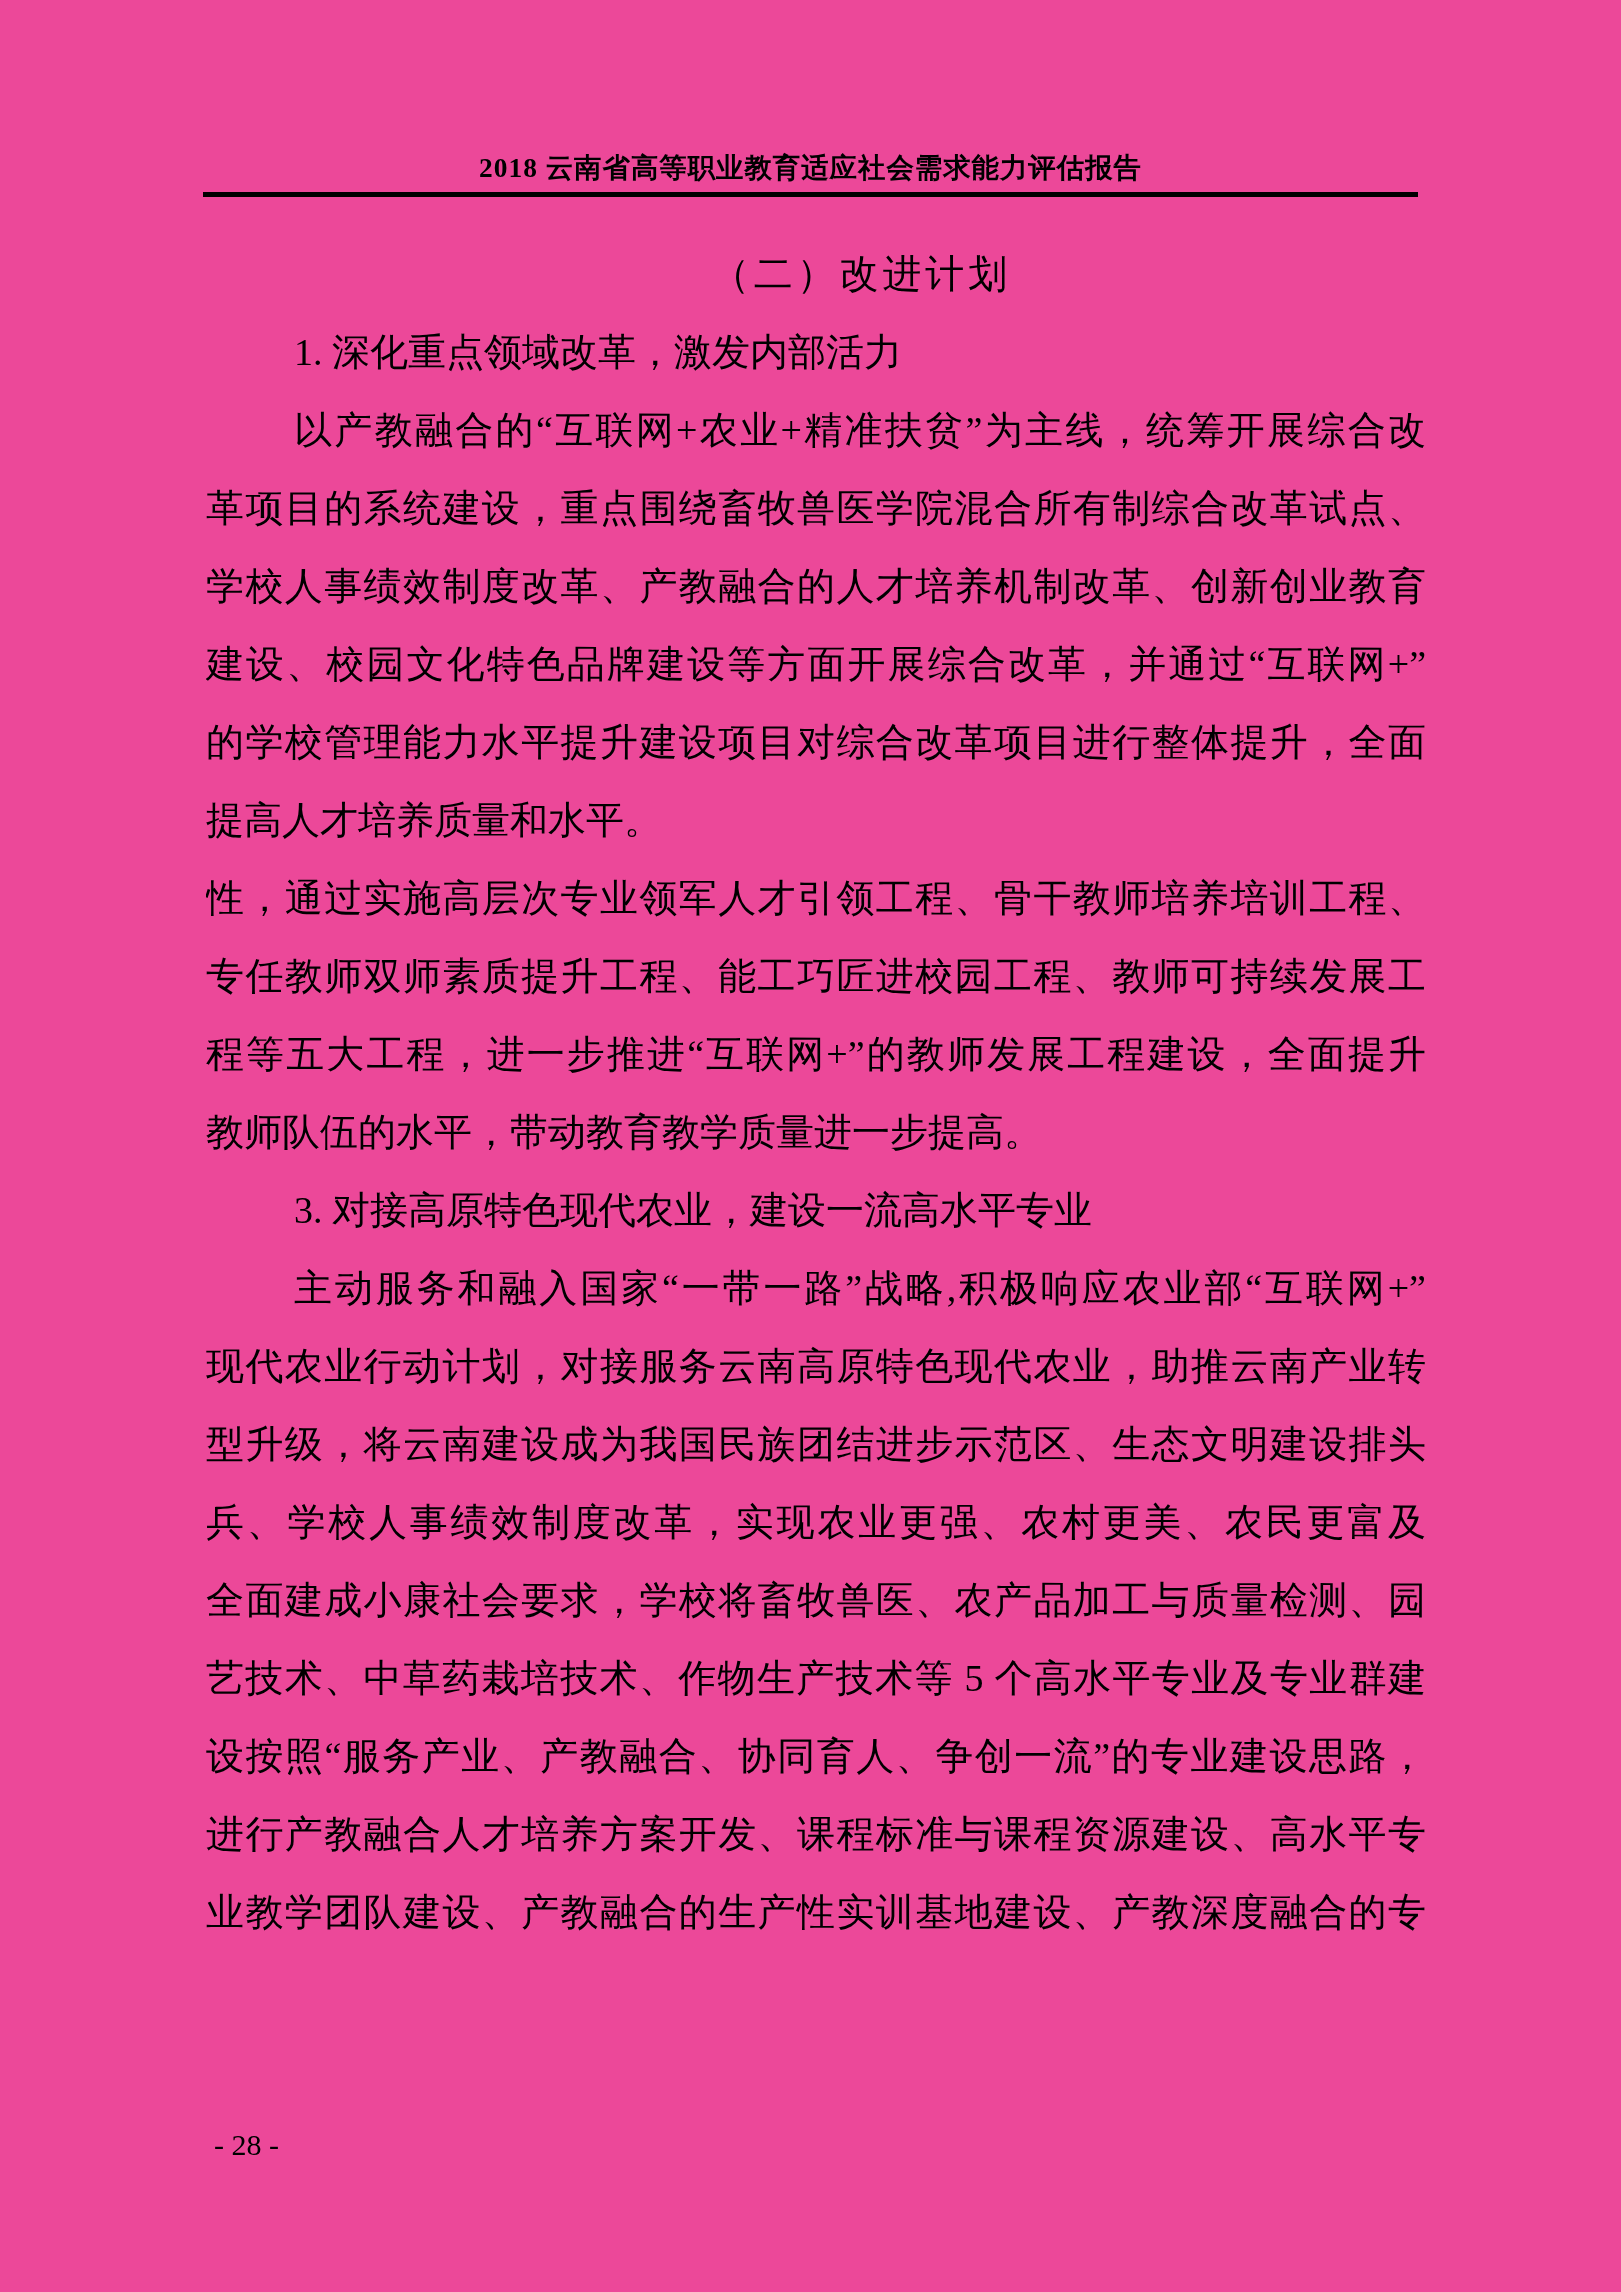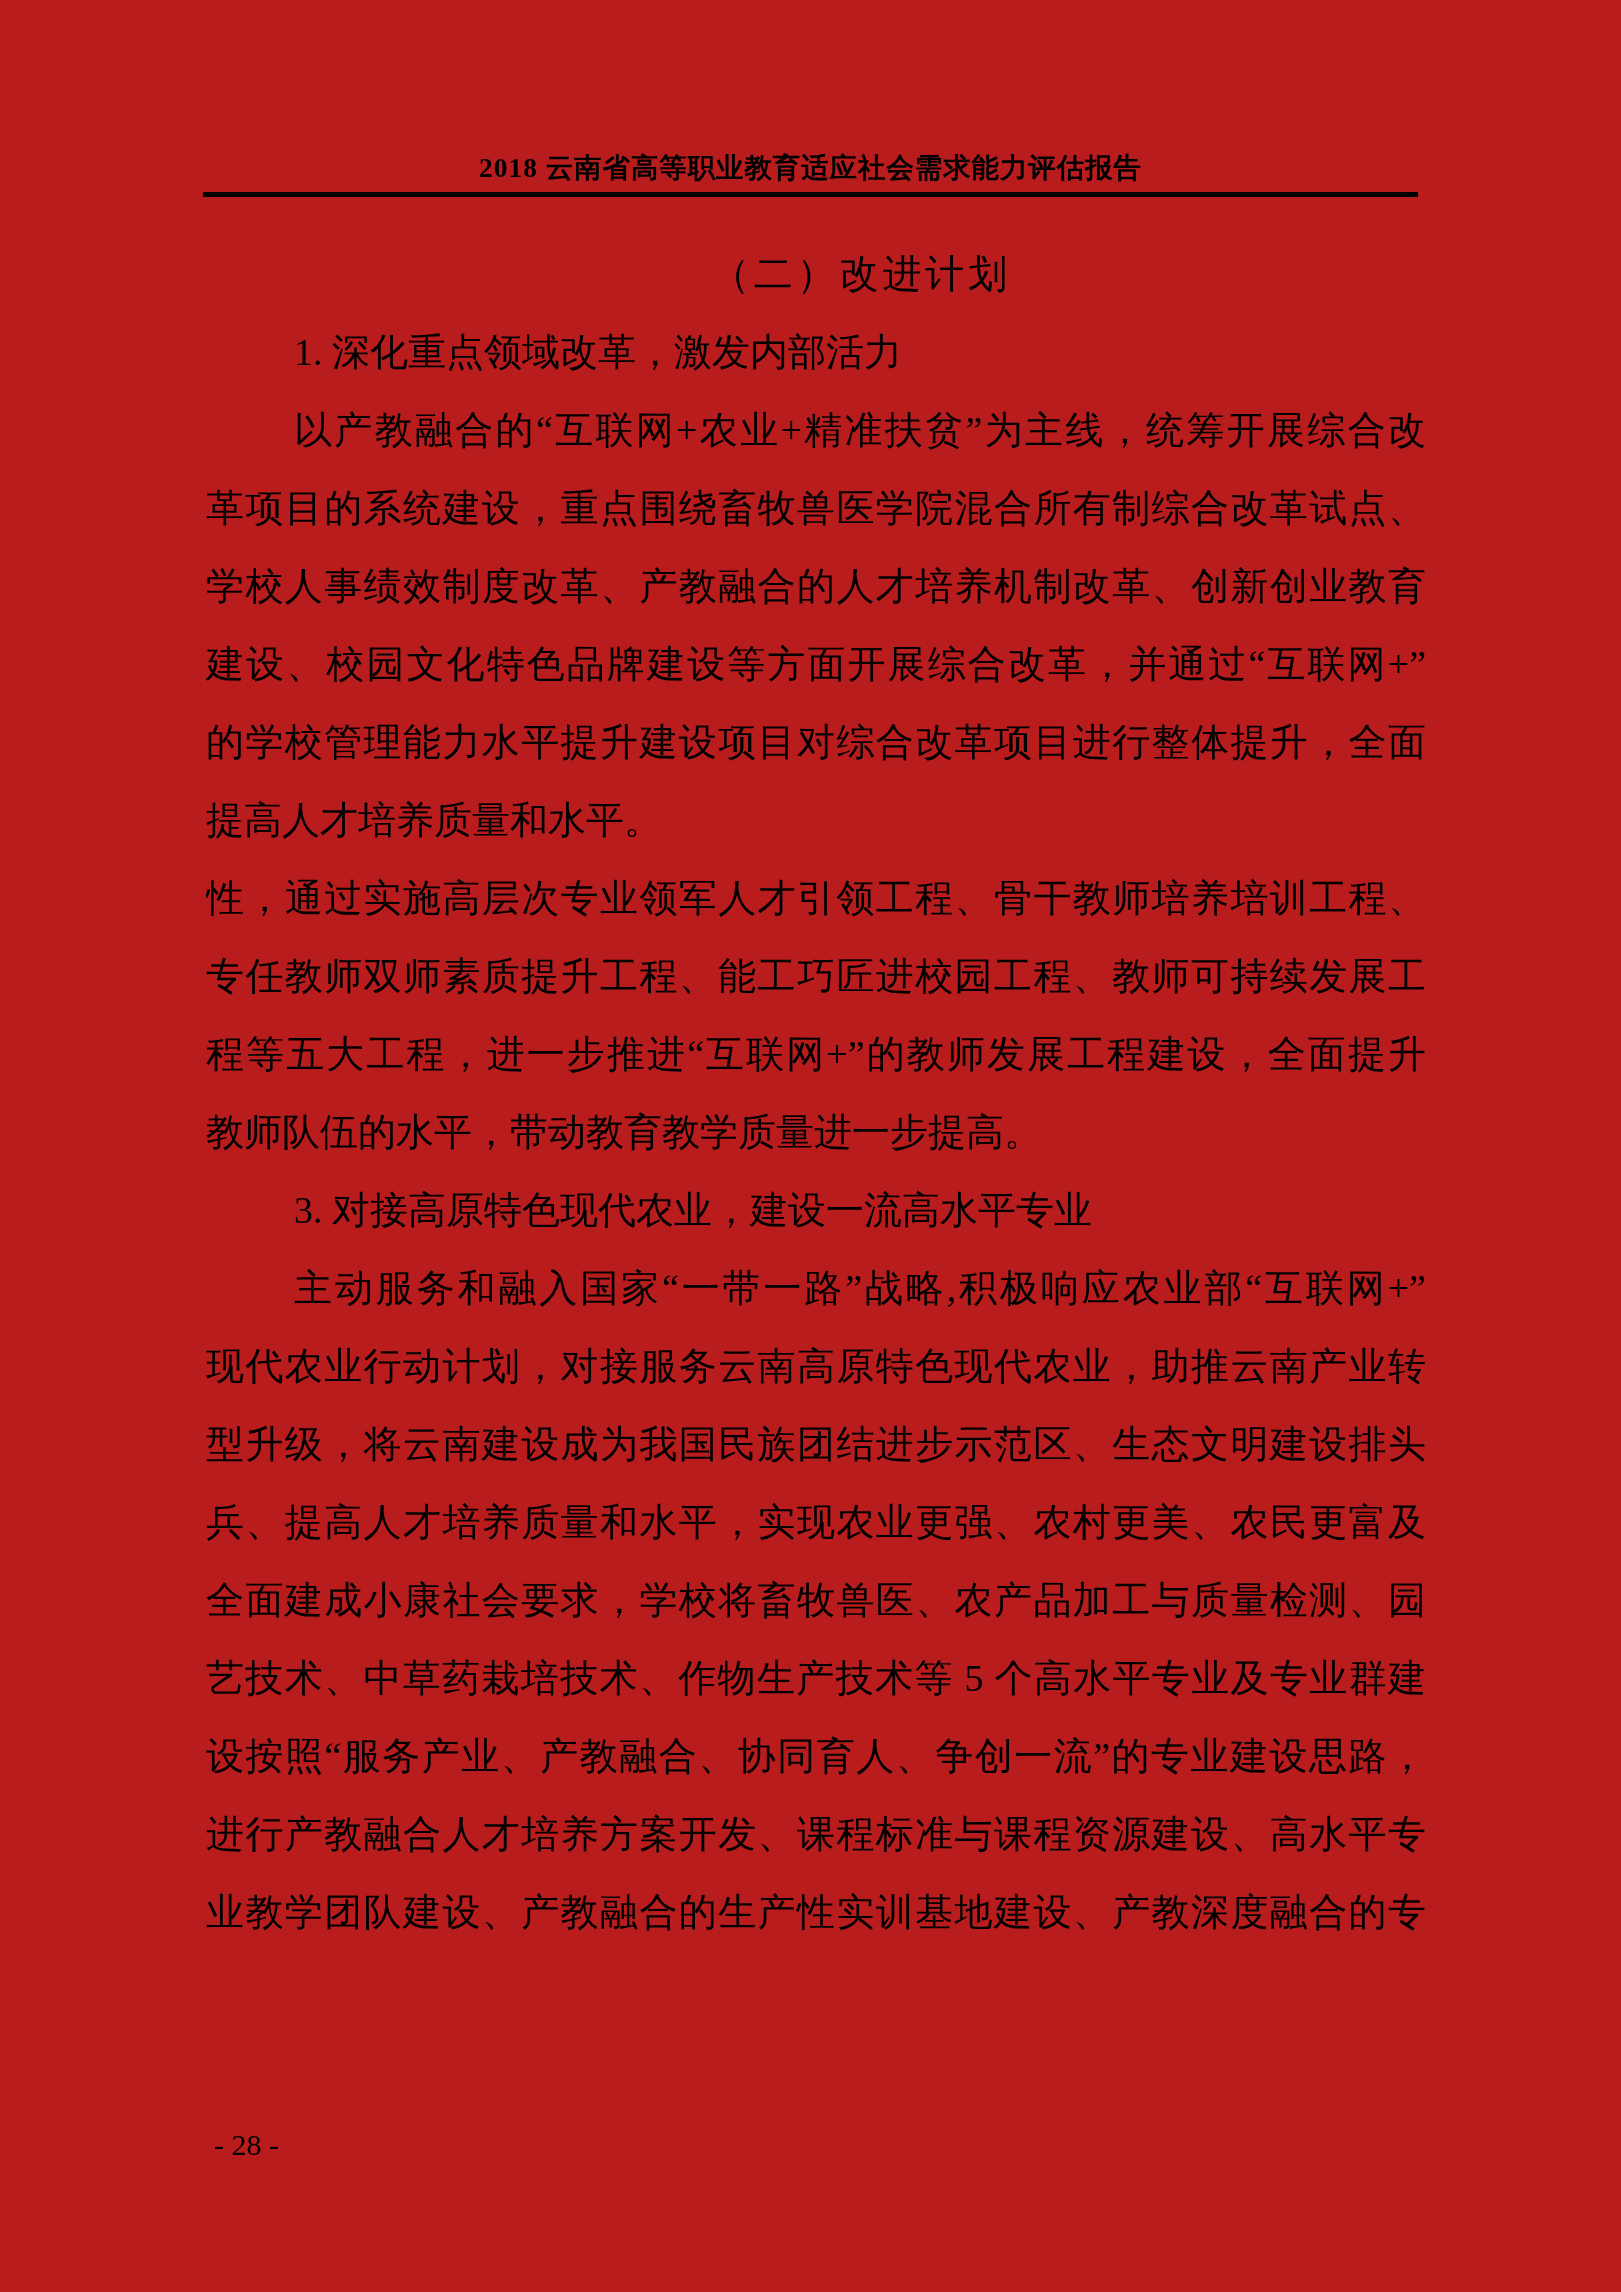--- a/index.html
+++ b/index.html
@@ -5,21 +5,21 @@
   html, body {
     margin: 0;
     padding: 0;
     background: #e8e8e8;
   }
   * { box-sizing: border-box; }
   .page {
     position: relative;
     width: 1621px;
     height: 2293px;
-    background: #b91c1c;
+    background: #ec4899;
     color: #000000;
     font-family: "Liberation Serif", "DejaVu Serif", serif;
     overflow: hidden;
   }
   
   .header-title {
     position: absolute;
     top: 149px;
     left: 203px;
     width: 1215px;
@@ -101,21 +101,21 @@
 
     <div class="row ln">性，通过实施高层次专业领军人才引领工程、骨干教师培养培训工程、</div>
     <div class="row ln">专任教师双师素质提升工程、能工巧匠进校园工程、教师可持续发展工</div>
     <div class="row ln">程等五大工程，进一步推进“互联网+”的教师发展工程建设，全面提升</div>
     <div class="row ln last">教师队伍的水平，带动教育教学质量进一步提高。</div>
 
     <div class="row h">3. 对接高原特色现代农业，建设一流高水平专业</div>
     <div class="row ln first">主动服务和融入国家“一带一路”战略,积极响应农业部“互联网+”</div>
     <div class="row ln">现代农业行动计划，对接服务云南高原特色现代农业，助推云南产业转</div>
     <div class="row ln">型升级，将云南建设成为我国民族团结进步示范区、生态文明建设排头</div>
-    <div class="row ln">兵、提高人才培养质量和水平，实现农业更强、农村更美、农民更富及</div>
+    <div class="row ln">兵、学校人事绩效制度改革，实现农业更强、农村更美、农民更富及</div>
     <div class="row ln">全面建成小康社会要求，学校将畜牧兽医、农产品加工与质量检测、园</div>
     <div class="row ln">艺技术、中草药栽培技术、作物生产技术等 5 个高水平专业及专业群建</div>
     <div class="row ln">设按照“服务产业、产教融合、协同育人、争创一流”的专业建设思路，</div>
     <div class="row ln">进行产教融合人才培养方案开发、课程标准与课程资源建设、高水平专</div>
     <div class="row ln">业教学团队建设、产教融合的生产性实训基地建设、产教深度融合的专</div>
 
   </div>
 
   <div class="footer">
     <span>- 28 -</span>

